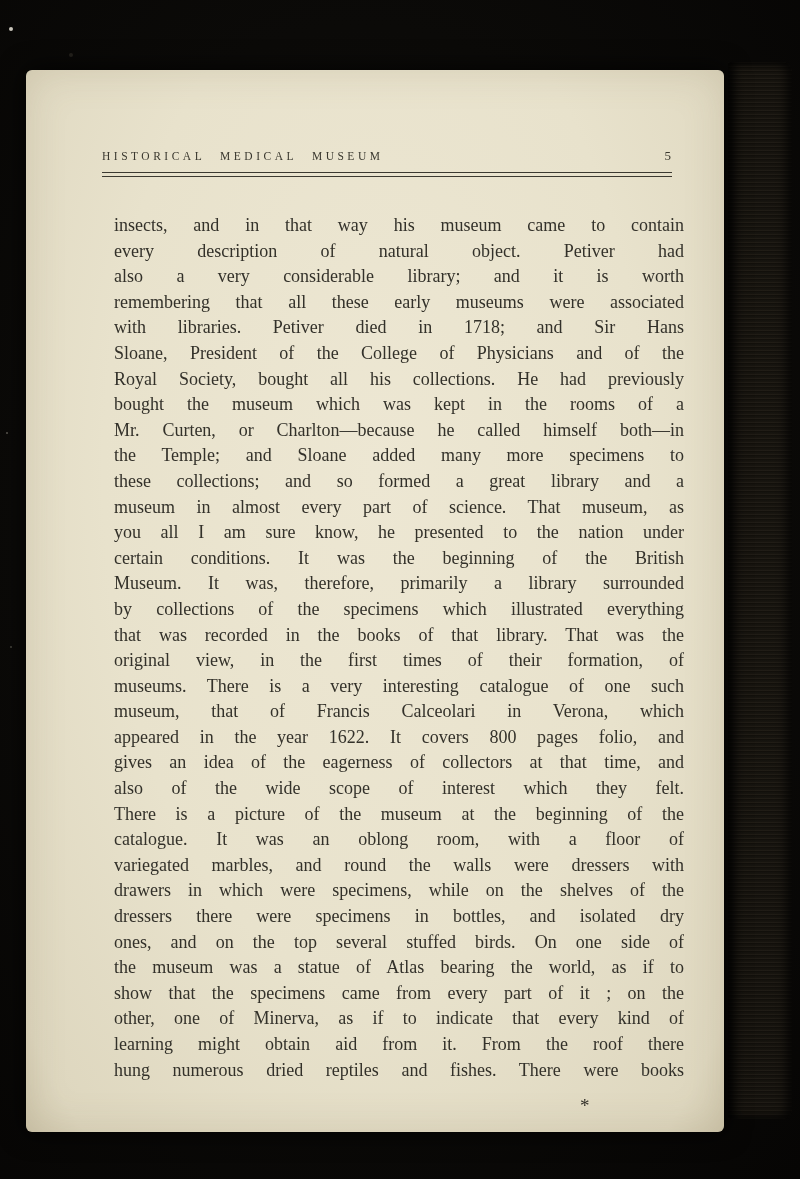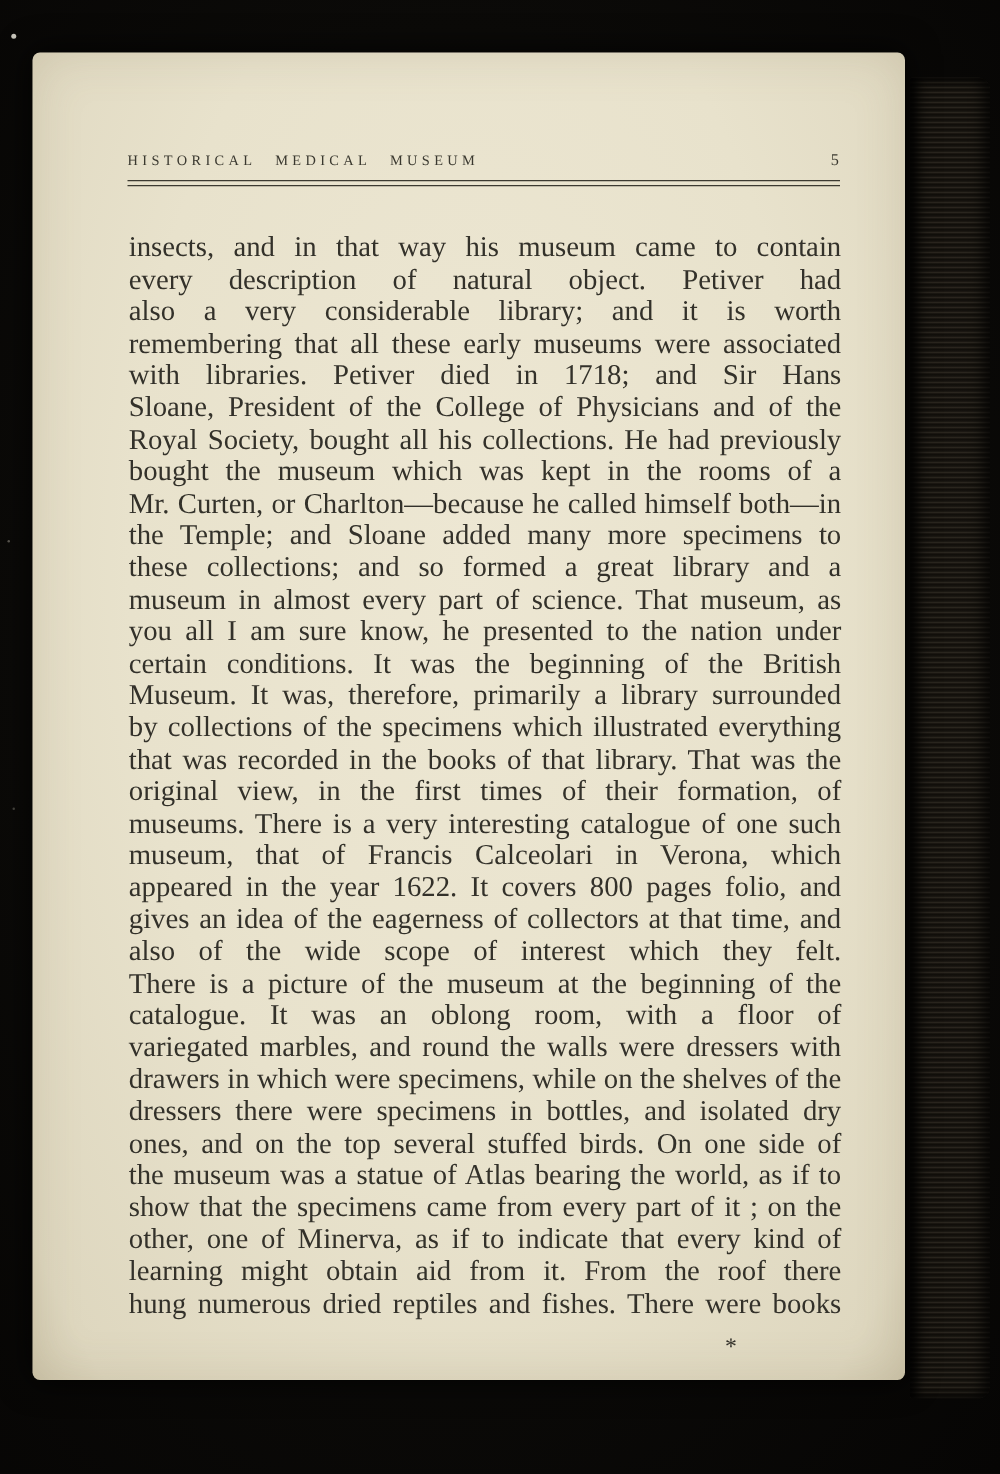--- a/index.html
+++ b/index.html
@@ -41,21 +41,21 @@
     border-radius: 50%;
     box-shadow:
       10px 28px 0 1px rgba(235,232,220,0.85),
       6px 432px 0 0 rgba(190,185,170,0.45),
       10px 646px 0 0 rgba(190,185,170,0.35),
       70px 54px 0 1px rgba(120,112,95,0.25);
   }
   .paper {
     position: absolute;
     left: 26px;
-    top: 42px;
+    top: 70px;
     width: 698px;
     height: 1062px;
     border-radius: 6px;
     background: radial-gradient(ellipse at 50% 38%, #ede7d3 0%, #e8e2cc 55%, #ded7bf 92%, #d2cab0 100%);
     box-shadow: 0 0 26px rgba(0,0,0,0.85), inset 0 0 40px rgba(120,105,70,0.18);
     box-sizing: border-box;
     padding: 78px 52px 0 76px;
     color: #34322b;
   }
   .header-row {
@@ -75,23 +75,23 @@
     letter-spacing: 1px;
     color: #3a382f;
   }
   .double-rule {
     margin-top: 8px;
     height: 3px;
     border-top: 1.6px solid #3c3a31;
     border-bottom: 1.6px solid #3c3a31;
   }
   .body-text {
-    margin: 36px 0 0 1px;
+    margin: 36px 0 0 12px;
     width: 570px;
-    font-size: 23px;
+    font-size: 18px;
     line-height: 25.6px;
     color: #33312a;
     white-space: pre-line;
     text-align: justify;
     text-align-last: justify;
     hyphens: none;
   }
   .footnote-mark {
     margin: 12px 0 0 478px;
     font-size: 19px;

